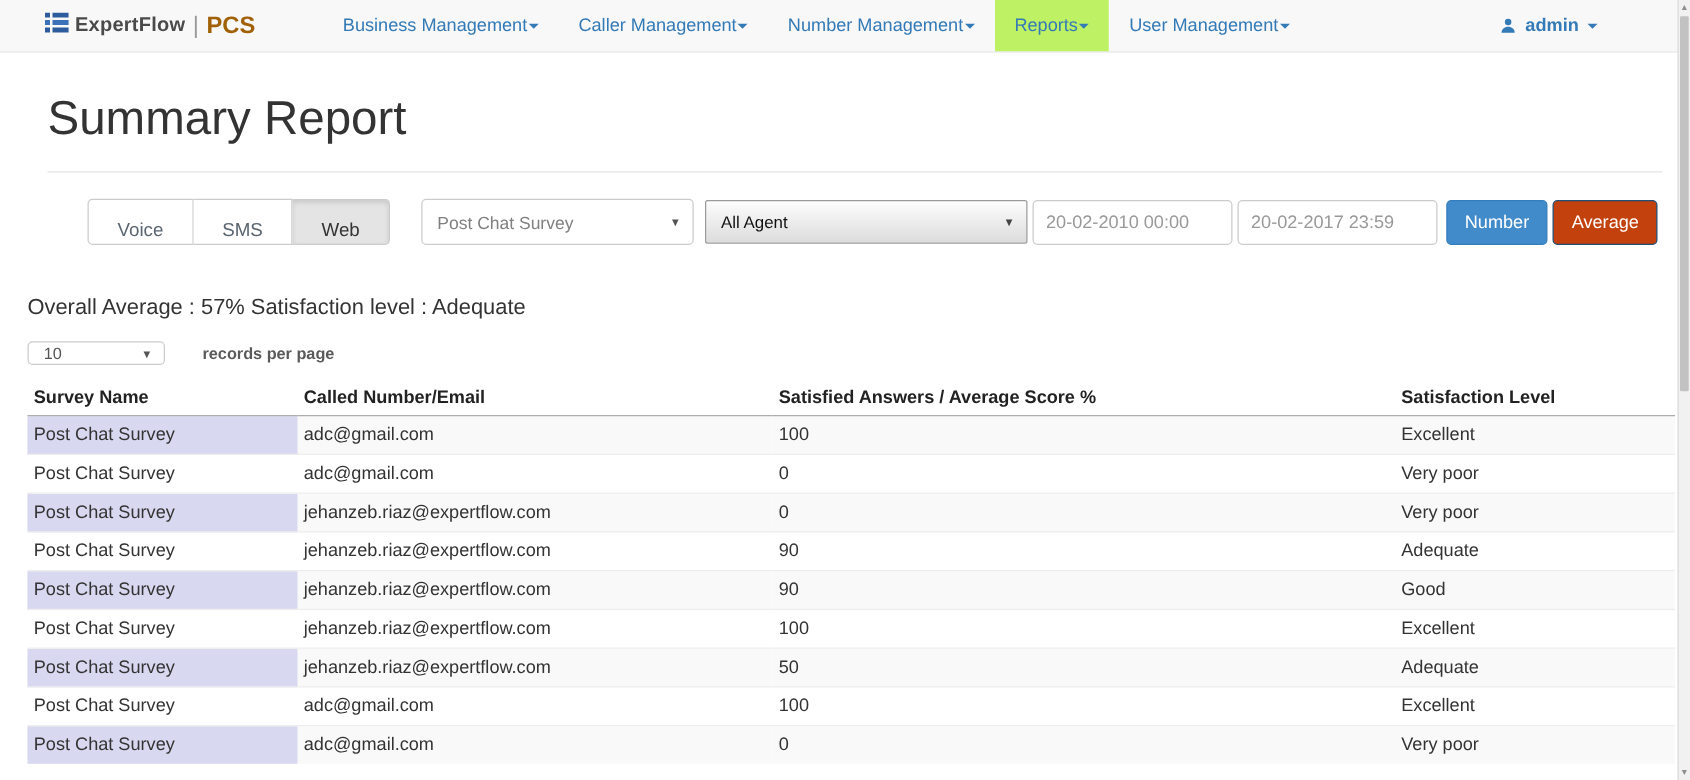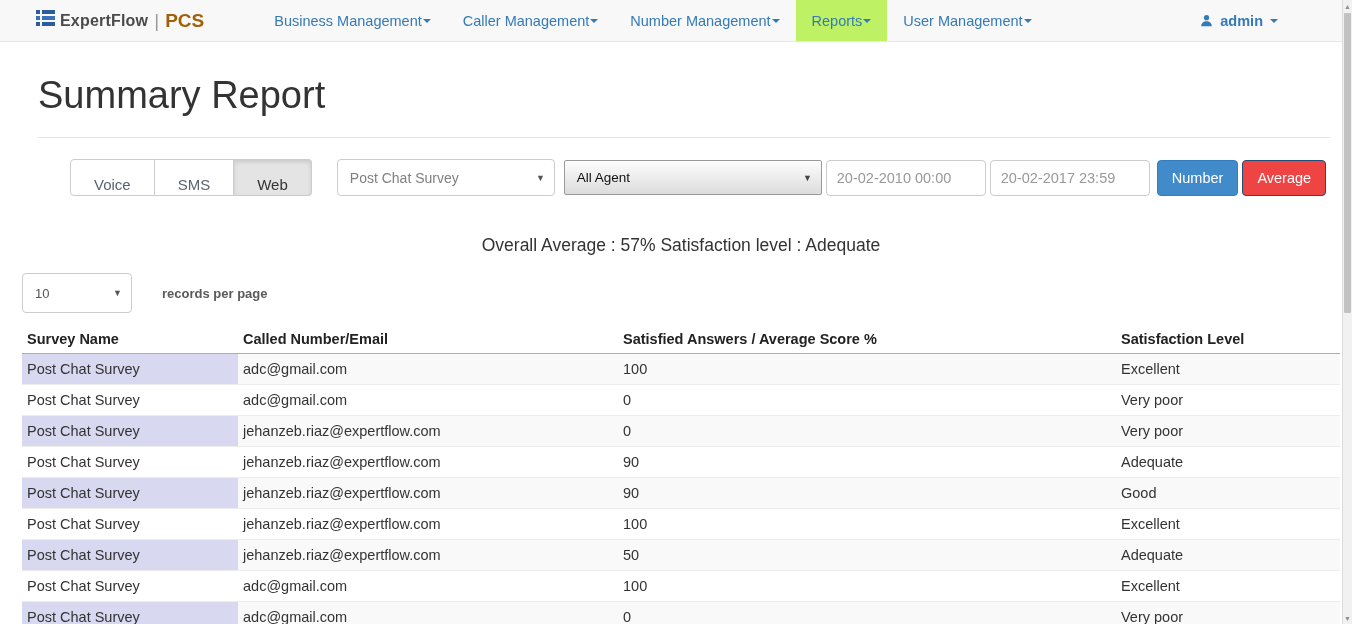--- a/index.html
+++ b/index.html
@@ -94,41 +94,40 @@
     width: 160px; height: 36px; margin-left: 4px;
     border: 1px solid #ccc; border-radius: 4px;
     padding: 0 10px; font-family: inherit; font-size: 14.5px; color: #999;
   }
   .btn-blue {
     height: 36px; padding: 0 14px; margin-left: 7px;
     border-radius: 4px; border: 1px solid #357ebd;
     background: #428bca; color: #fff;
     font-family: inherit; font-size: 14.5px; cursor: pointer;
   }
-  .btn-blue.dark { margin-left: 4px; background: #ef4444; border-color: #1f4e77; }
+  .btn-blue.dark { margin-left: 4px; background: #c2410c; border-color: #1f4e77; }
 
   
   .report-bar {
     display: flex; justify-content: space-between; align-items: center;
     margin: 39px 12px 0 22px;
-    flex-direction: column;
   }
   .overall-text { font-size: 17.5px; color: #333; }
   .report-actions { display: flex; }
   .icon-btn, .export-btn {
     height: 35px; background: #fff; border: 1px solid #ccc;
     display: flex; align-items: center; justify-content: center;
     font-family: inherit; font-size: 14.5px; color: #333; cursor: pointer;
   }
   .icon-btn { width: 38px; border-radius: 4px 0 0 4px; }
   .export-btn { padding: 0 15px; border-radius: 0 4px 4px 0; margin-left: 4px; }
 
   
   .per-page-row { display: flex; align-items: center; margin: 17px 0 0 22px; }
-  .per-page-select { width: 110px; height: 40px; font-size: 13px; color: #555; }
+  .per-page-select { width: 110px; height: 19px; font-size: 13px; color: #555; }
   .per-page-label { margin-left: 30px; font-size: 13px; font-weight: bold; color: #5a5a5a; }
 
   
   .report-table {
     width: calc(100% - 34px);
     margin: 13px 12px 0 22px;
     border-collapse: collapse;
     font-size: 14.5px;
   }
   .report-table th {

